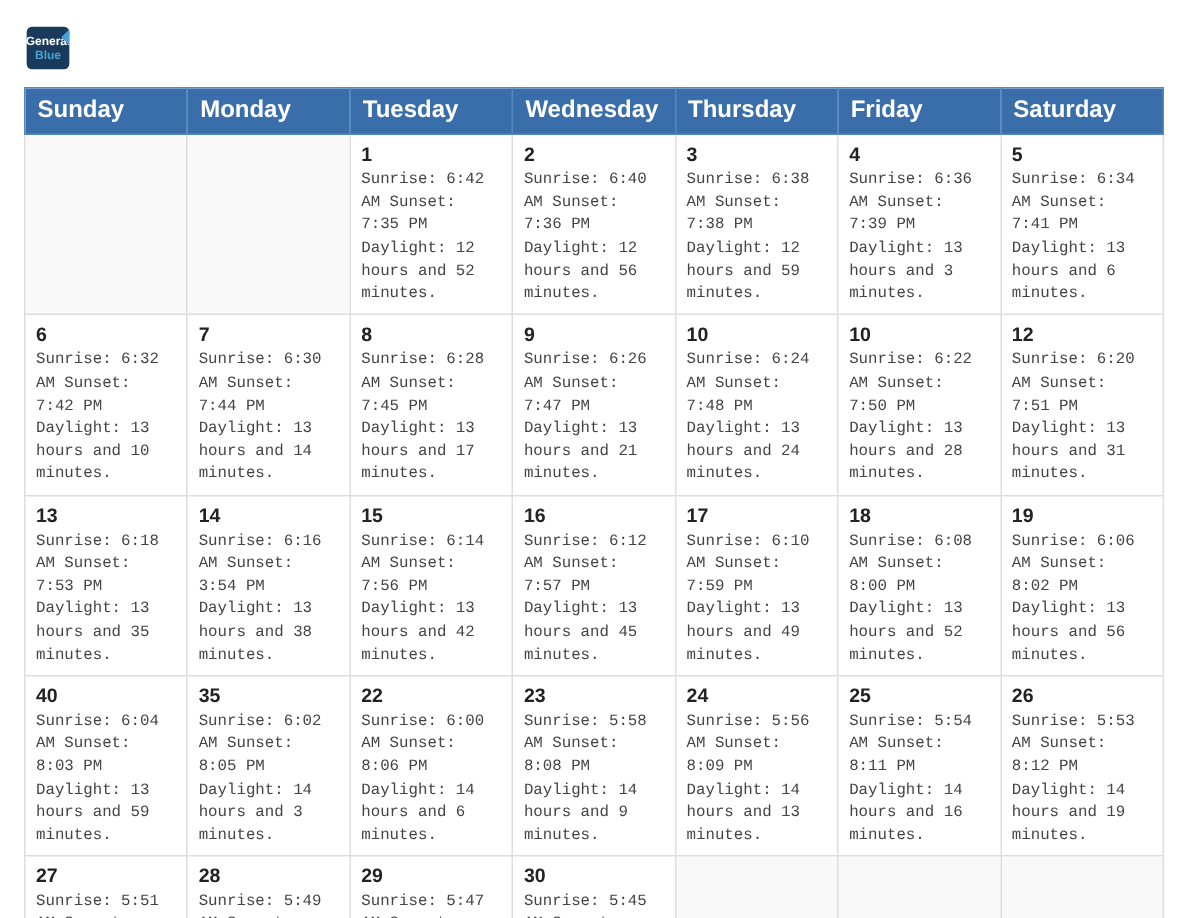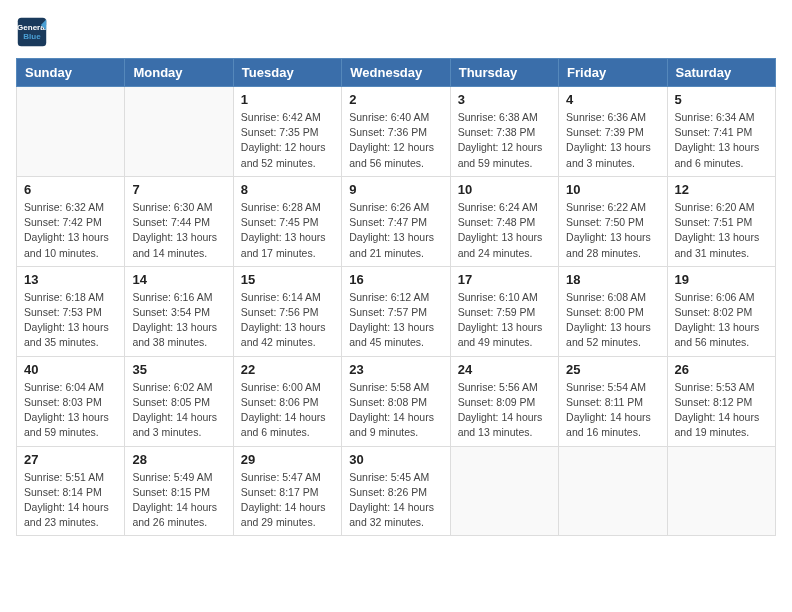--- a/index.html
+++ b/index.html
@@ -38,21 +38,21 @@
       color: #555;
     }
     .calendar {
       width: 100%;
       border-collapse: collapse;
       border: 1px solid #ccc;
     }
     .calendar th {
       background: #3a6eaa;
       color: #fff;
-      font-size: 13px;
+      font-size: 16px;
       font-weight: bold;
       text-align: left;
       padding: 6px 8px;
       border: 1px solid #5588bb;
     }
     .calendar td {
       vertical-align: top;
       border: 1px solid #ddd;
       padding: 5px 7px;
       width: calc(100% / 7);
@@ -68,20 +68,21 @@
       font-size: 13px;
       font-weight: bold;
       color: #222;
       display: block;
       margin-bottom: 3px;
     }
     .day-detail {
       font-size: 10.5px;
       color: #444;
       line-height: 1.45;
+      font-family: Liberation Mono, monospace;
     }
   </style>
 </head>
 <body>
 
 <div class="header">
   <div class="logo">
     <svg class="logo-icon" viewBox="0 0 36 36">
       <rect x="2" y="2" width="32" height="32" rx="4" fill="#1a3a5c"></rect>
       <text x="18" y="16" text-anchor="middle" font-size="9" font-weight="bold" fill="white" font-family="Arial">General</text>

